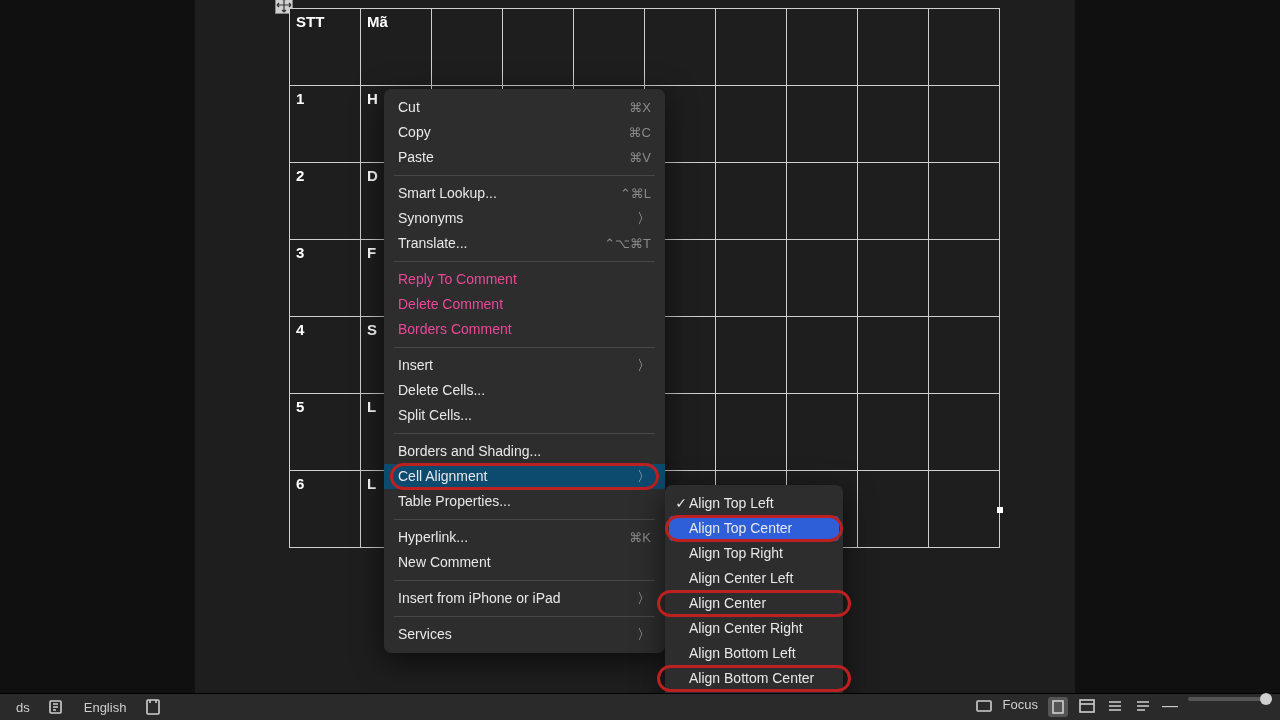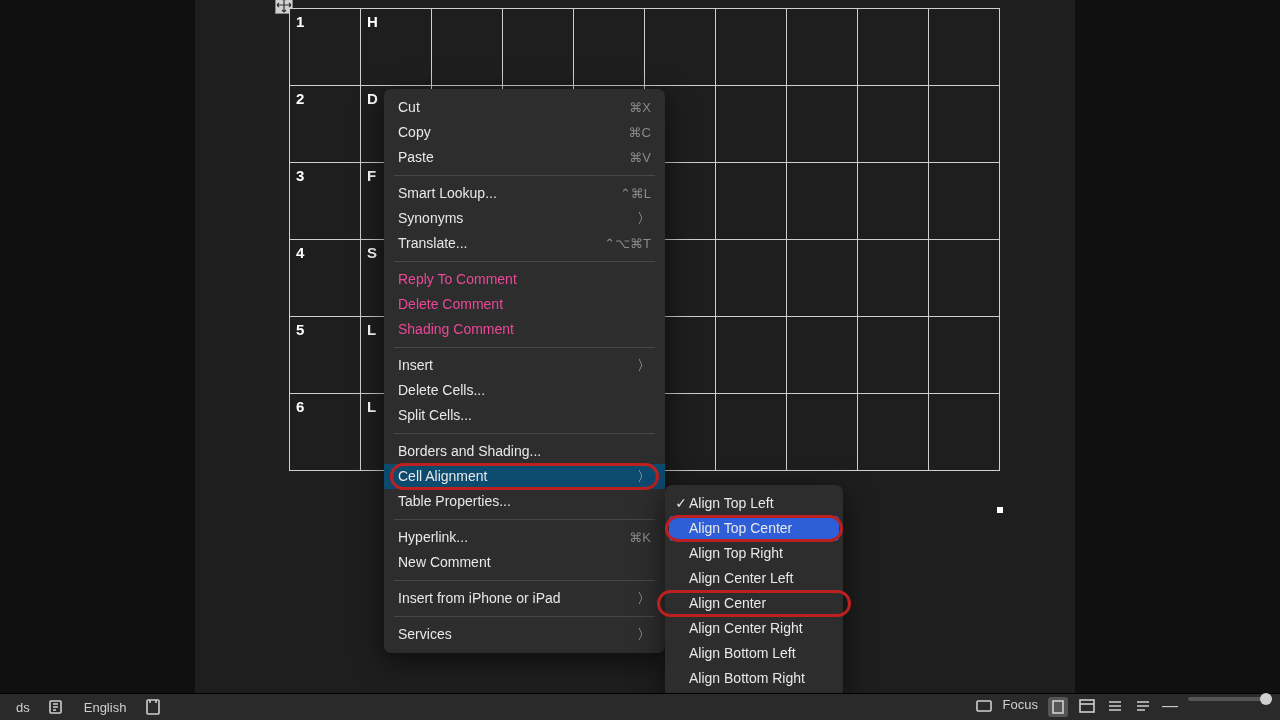--- a/index.html
+++ b/index.html
@@ -50,20 +50,32 @@
 <div class="page"></div>
 
 <div class="table-handle">
   <svg viewBox="0 0 16 16">
       <path d="M8 1v14M1 8h14M8 1l-2 2M8 1l2 2M8 15l-2-2M8 15l2-2M1 8l2-2M1 8l2 2M15 8l-2-2M15 8l-2 2" stroke="#333" stroke-width="1.2" fill="none"></path>
     </svg>
 </div>
 
 <table class="table">
   <tbody>
+      <tr>
+    <td class="c0">STT</td>
+    <td class="c1">Mã</td>
+    <td class="cx"></td>
+    <td class="cx"></td>
+    <td class="cx"></td>
+    <td class="cx"></td>
+    <td class="cx"></td>
+    <td class="cx"></td>
+    <td class="cx"></td>
+    <td class="cx"></td>
+  </tr>
   <tr>
     <td class="c0">1</td>
     <td class="c1">H</td>
     <td class="cx"></td>
         <td class="cx"></td>
         <td class="cx"></td>
         <td class="cx"></td>
         <td class="cx"></td>
         <td class="cx"></td>
         <td class="cx"></td>
@@ -161,21 +173,21 @@
       <span class="sc">⌃⌥⌘T</span>
     </div>
   <div class="sep"></div>
   <div class="mi dis">
       <span>Reply To Comment</span>
     </div>
   <div class="mi dis">
       <span>Delete Comment</span>
     </div>
   <div class="mi dis">
-      <span>Shading Comment</span>
+      <span>Borders Comment</span>
     </div>
   <div class="sep"></div>
   <div class="mi">
       <span>Insert</span>
       <span class="submenu-arrow">〉</span>
     </div>
   <div class="mi">
       <span>Delete Cells...</span>
     </div>
   <div class="mi">
@@ -233,20 +245,24 @@
       <span class="chk"></span>
       <span>Align Center</span>
     </div>
   <div class="smi">
       <span class="chk"></span>
       <span>Align Center Right</span>
     </div>
   <div class="smi">
       <span class="chk"></span>
       <span>Align Bottom Left</span>
+    </div>
+  <div class="smi circ">
+      <span class="chk"></span>
+      <span>Align Bottom Center</span>
     </div>
   <div class="smi">
       <span class="chk"></span>
       <span>Align Bottom Right</span>
     </div>
 </div>
 
 <div class="statusbar">
   <div class="sb-left">
     <span>ds</span>

